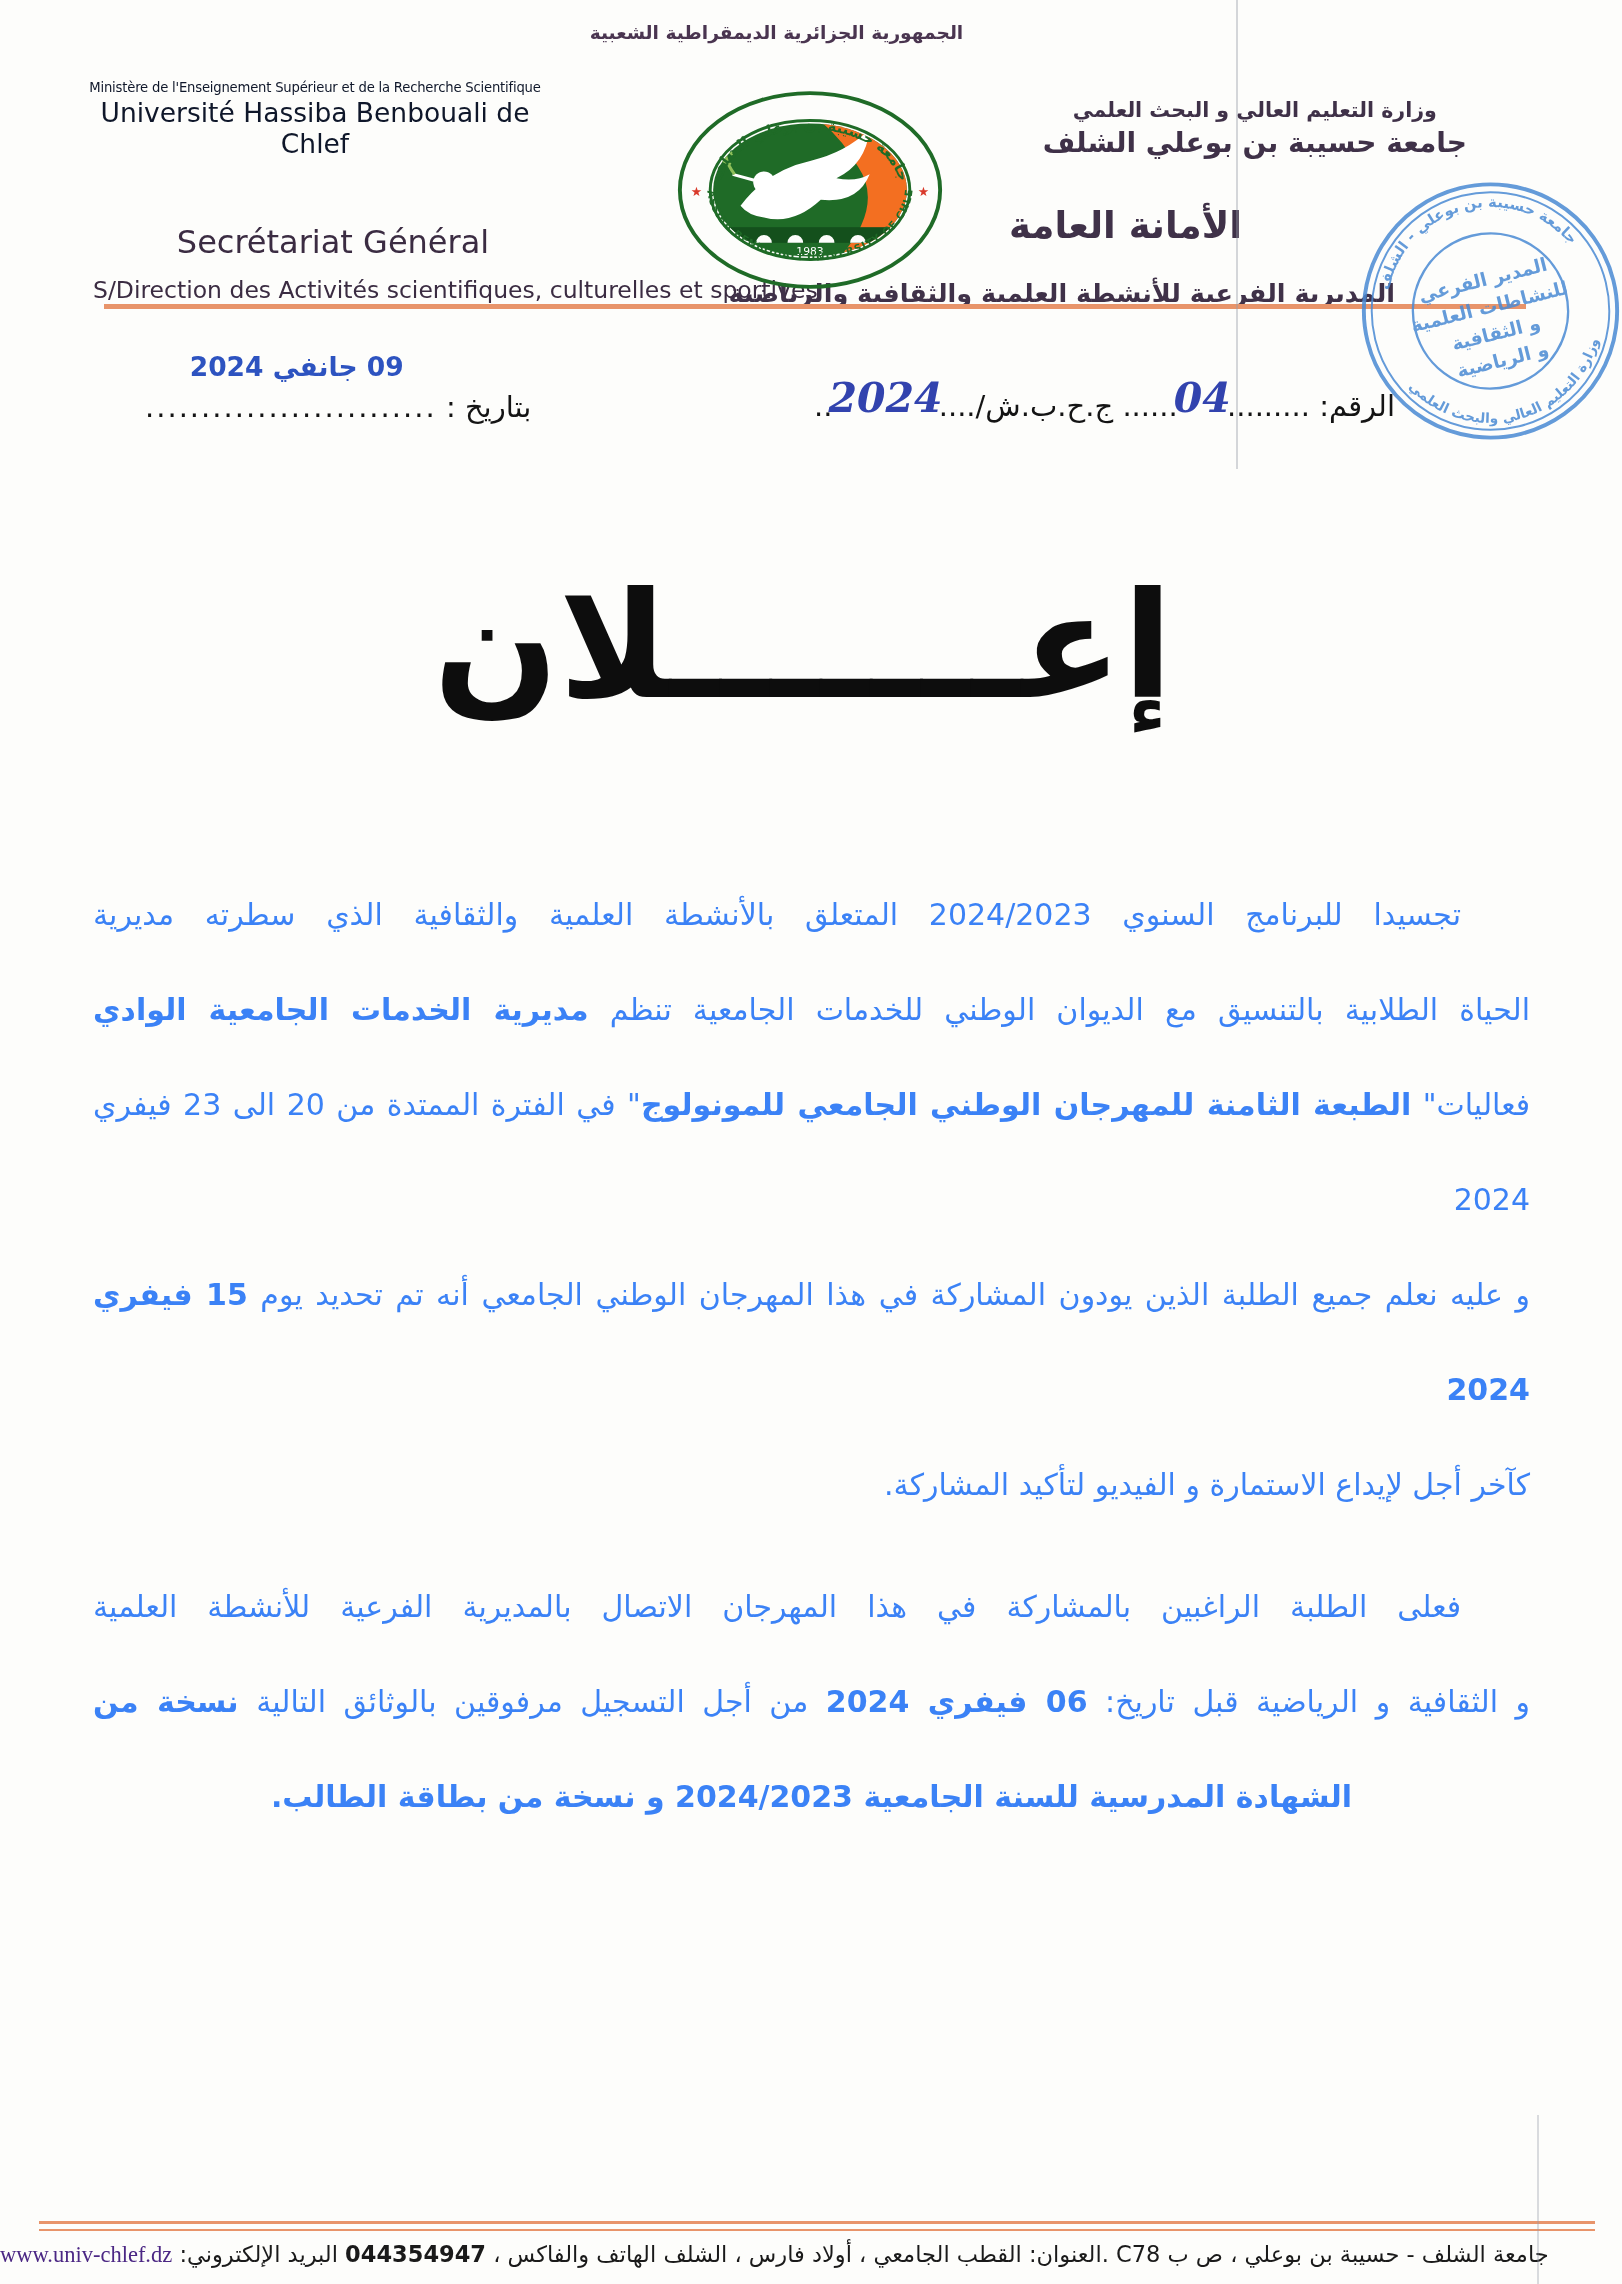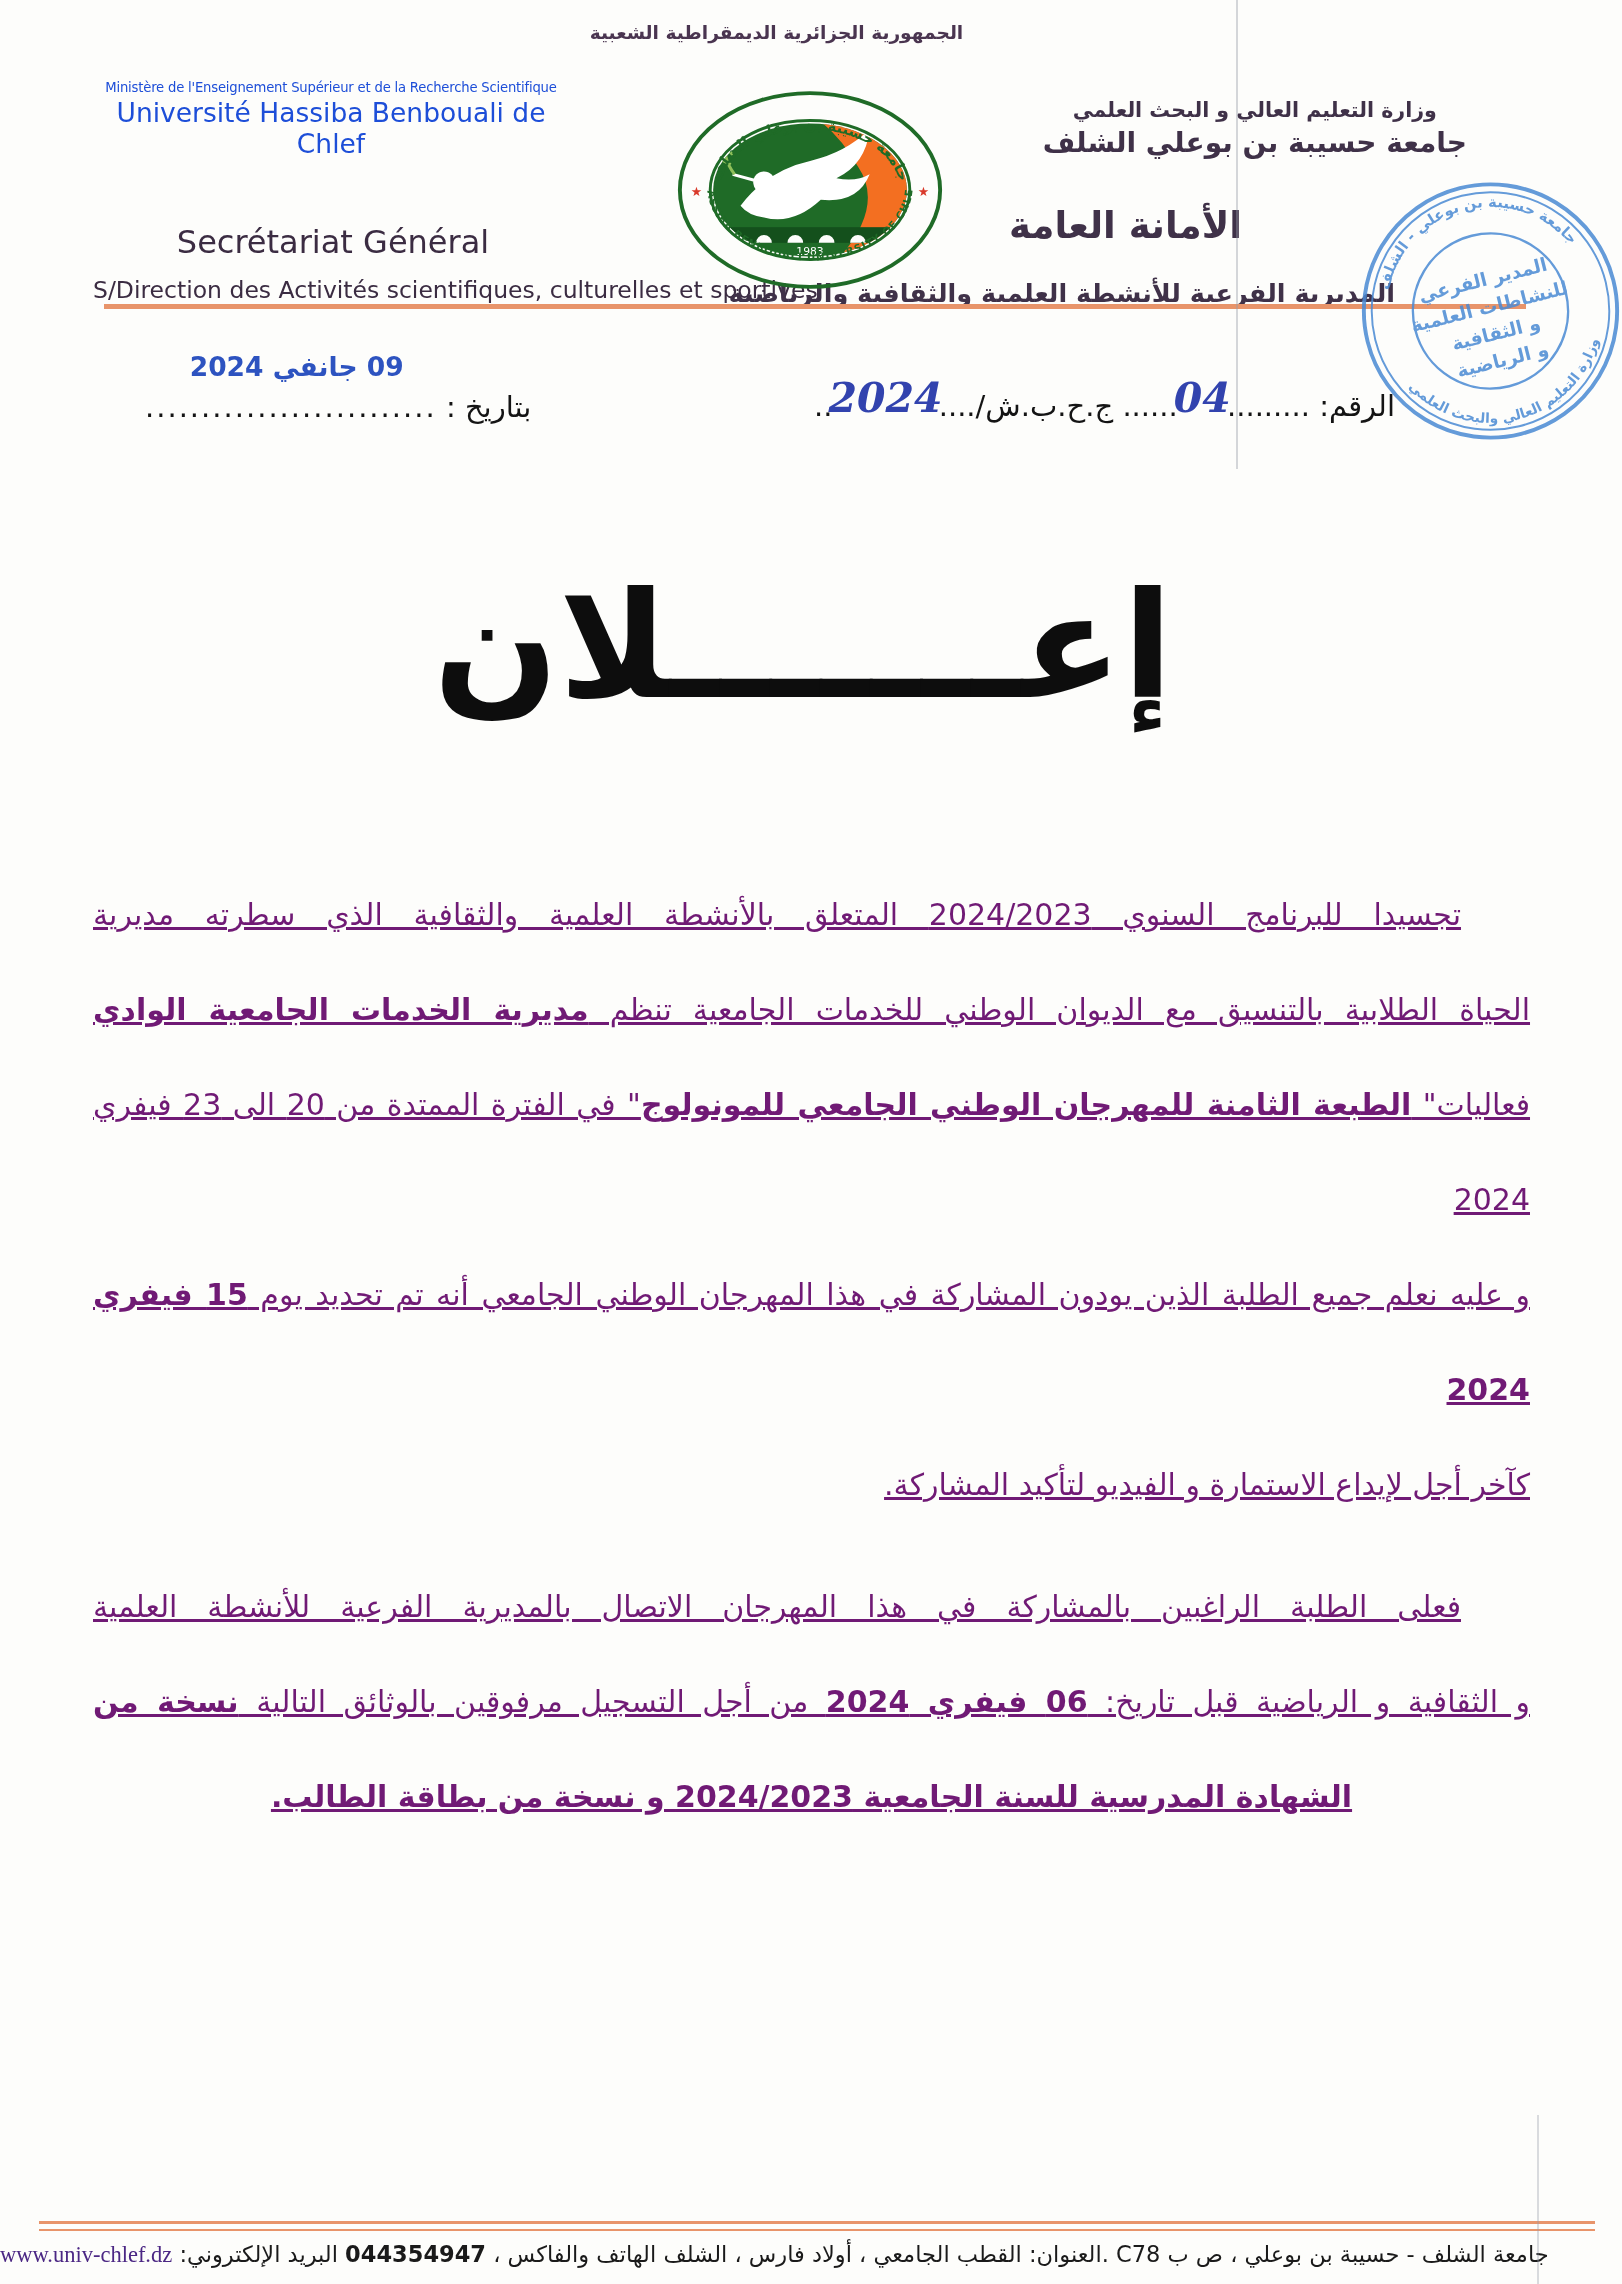--- a/index.html
+++ b/index.html
@@ -5,21 +5,21 @@
   html,body{margin:0;padding:0;background:#ffffff;}
   .page{
     position:relative;width:1622px;height:2285px;background:#fdfdfb;
     font-family:"DejaVu Sans",sans-serif;color:#141414;overflow:hidden;
   }
   
   .republic{
     position:absolute;top:21.6px;left:0;right:69px;text-align:center;
     font-size:18.6px;font-weight:bold;color:#4a3550;direction:rtl;
   }
-  .fr-block{position:absolute;top:80px;left:96px;width:470px;text-align:center;color:#1d4ed8;}
+  .fr-block{position:absolute;top:80px;left:80px;width:470px;text-align:center;color:#0f172a;}
   .fr-ministry{font-size:13.2px;letter-spacing:-0.2px;}
   .fr-university{font-size:26.5px;margin-top:2px;}
   .fr-secretariat{position:absolute;top:223px;left:127px;width:412px;text-align:center;
     font-size:32px;color:#3b2c42;}
   .fr-subdirection{position:absolute;top:276px;left:93px;width:755px;
     font-size:23.5px;color:#3b2c42;white-space:nowrap;}
   .ar-block{position:absolute;top:98px;right:155px;text-align:center;direction:rtl;color:#3f3148;}
   .ar-ministry{font-size:20.6px;font-weight:bold;}
   .ar-university{font-size:28px;font-weight:bold;margin-top:3.9px;}
   .ar-secretariat{position:absolute;top:204px;right:380px;font-size:37px;font-weight:bold;
@@ -38,21 +38,21 @@
   .hand{color:#3243ae;font-family:"DejaVu Serif",serif;font-style:italic;font-weight:bold;
     font-size:41px;position:relative;top:-3.9px;margin:0 -3.9px;}
   .dotwrap{position:relative;display:inline-block;}
   .stamp-date{position:absolute;top:-39px;right:33px;color:#2d53c0;font-weight:bold;
     font-size:26.5px;white-space:nowrap;}
   
   .title{position:absolute;top:529px;left:0;right:16px;text-align:center;direction:rtl;
     font-size:147px;font-weight:bold;line-height:235px;color:#0d0d0d;}
   
   .body-text{position:absolute;top:867px;left:93px;right:92px;direction:rtl;
-    font-size:30px;color:#701a75;text-decoration:underline;}
+    font-size:30px;color:#3b82f6;}
   .line{line-height:95px;}
   .line.justify{text-align:justify;text-align-last:justify;}
   .line.right{text-align:right;}
   .line.center{text-align:center;text-align-last:center;}
   .line.indent{padding-right:69px;}
   .line.gap{margin-top:27.4px;}
   .b{font-weight:bold;margin-top:47px;}
   
   .rule-bot-a{position:absolute;top:2221px;left:39px;right:27.4px;height:2.9px;background:#E8946A;}
   .rule-bot-b{position:absolute;top:2229px;left:39px;right:27.4px;height:2px;background:#E8946A;}

